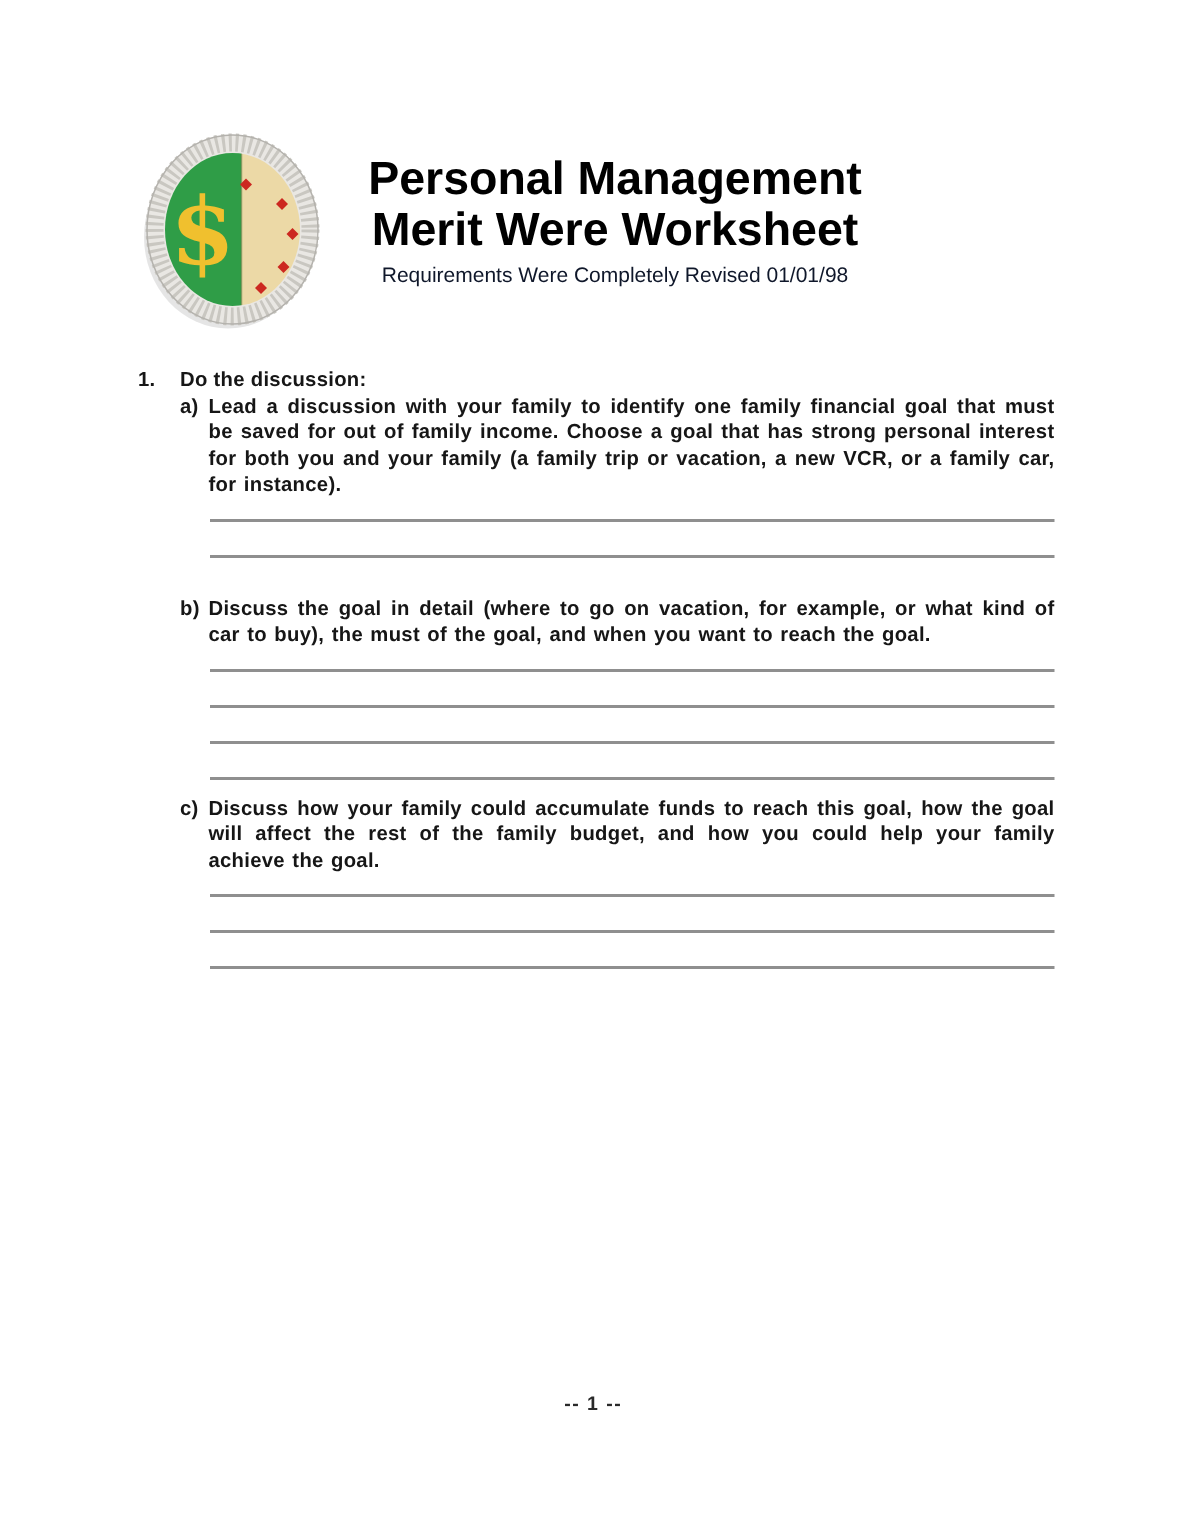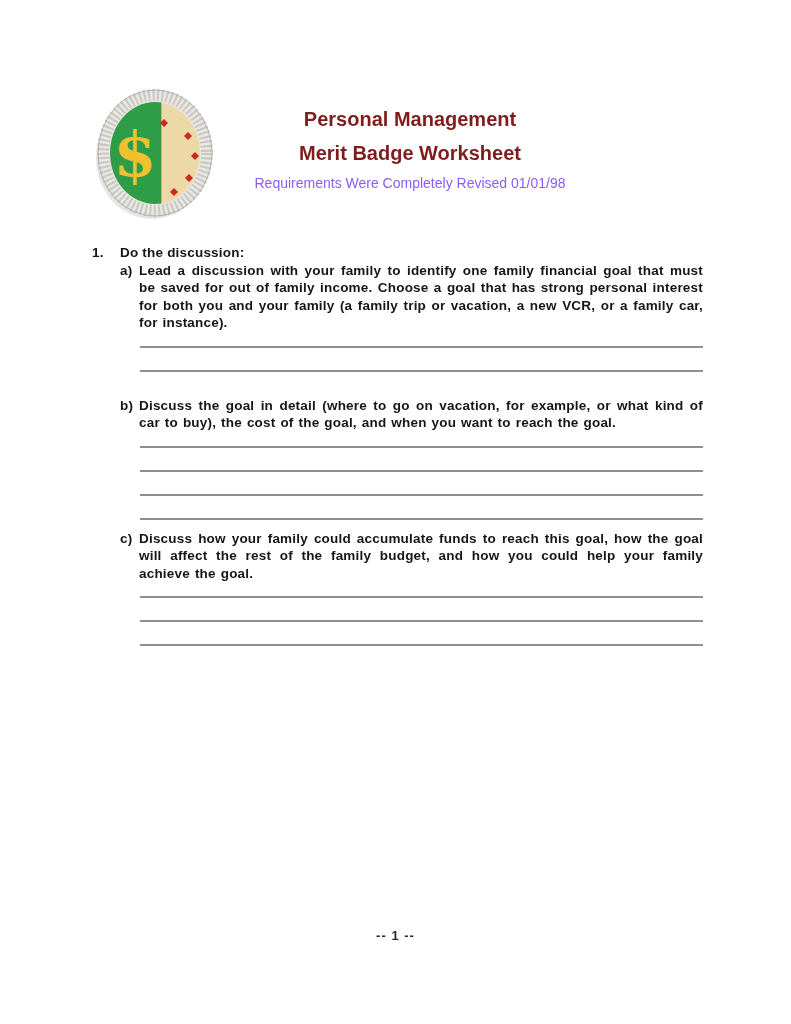--- a/index.html
+++ b/index.html
@@ -18,26 +18,26 @@
   
   .badge-wrap {
     position: absolute; left: 94px; top: 86px;
     width: 122px; height: 136px;
   }
   .titles {
     position: absolute; left: 210px; top: 102px;
     width: 400px; text-align: center;
   }
   .title-line {
-    font-size: 20px; line-height: 34px; font-weight: bold;
-    color: #7f1d1d; letter-spacing: 0px; white-space: nowrap;
+    font-size: 31px; line-height: 34px; font-weight: bold;
+    color: #000000; letter-spacing: 0px; white-space: nowrap;
   }
   .subtitle {
     margin-top: 5px;
-    font-size: 14px; line-height: 17px; color: #8b5cf6;
+    font-size: 14px; line-height: 17px; color: #0f172a;
   }
   .eagle-wrap {
     position: absolute; left: 592px; top: 86px;
     width: 124px; height: 132px;
   }
   .eagle-wrap svg text {
     font-family: "Liberation Sans", sans-serif;
     font-weight: bold; font-size: 17px; letter-spacing: 0.5px;
     fill: #141414;
   }
@@ -97,21 +97,21 @@
           <path d="M101,66 l4,4 -4,4 -4,-4 Z"></path>
           <path d="M95,88 l4,4 -4,4 -4,-4 Z"></path>
           <path d="M80,102 l4,4 -4,4 -4,-4 Z"></path>
         </g>
       </g>
     </svg>
   </div>
 
   <div class="titles">
     <div class="title-line">Personal Management</div>
-    <div class="title-line">Merit Badge Worksheet</div>
+    <div class="title-line">Merit Were Worksheet</div>
     <div class="subtitle">Requirements Were Completely Revised 01/01/98</div>
   </div>
 
 
   <div class="content">
 
     <div class="req-heading">
       <span class="req-num">1.</span>
       <span>Do the discussion:</span>
     </div>
@@ -123,21 +123,21 @@
       </div>
       <div class="answer-lines mb-lg">
           <div class="answer-line"></div>
           <div class="answer-line"></div>
         </div>
     </div>
 
     <div class="req-item">
       <div class="req-row">
         <span class="req-label">b)</span>
-        <p class="req-text">Discuss the goal in detail (where to go on vacation, for example, or what kind of car to buy), the cost of the goal, and when you want to reach the goal.</p>
+        <p class="req-text">Discuss the goal in detail (where to go on vacation, for example, or what kind of car to buy), the must of the goal, and when you want to reach the goal.</p>
       </div>
       <div class="answer-lines mb-md">
           <div class="answer-line"></div>
           <div class="answer-line"></div>
           <div class="answer-line"></div>
           <div class="answer-line"></div>
         </div>
     </div>
 
     <div class="req-item">

